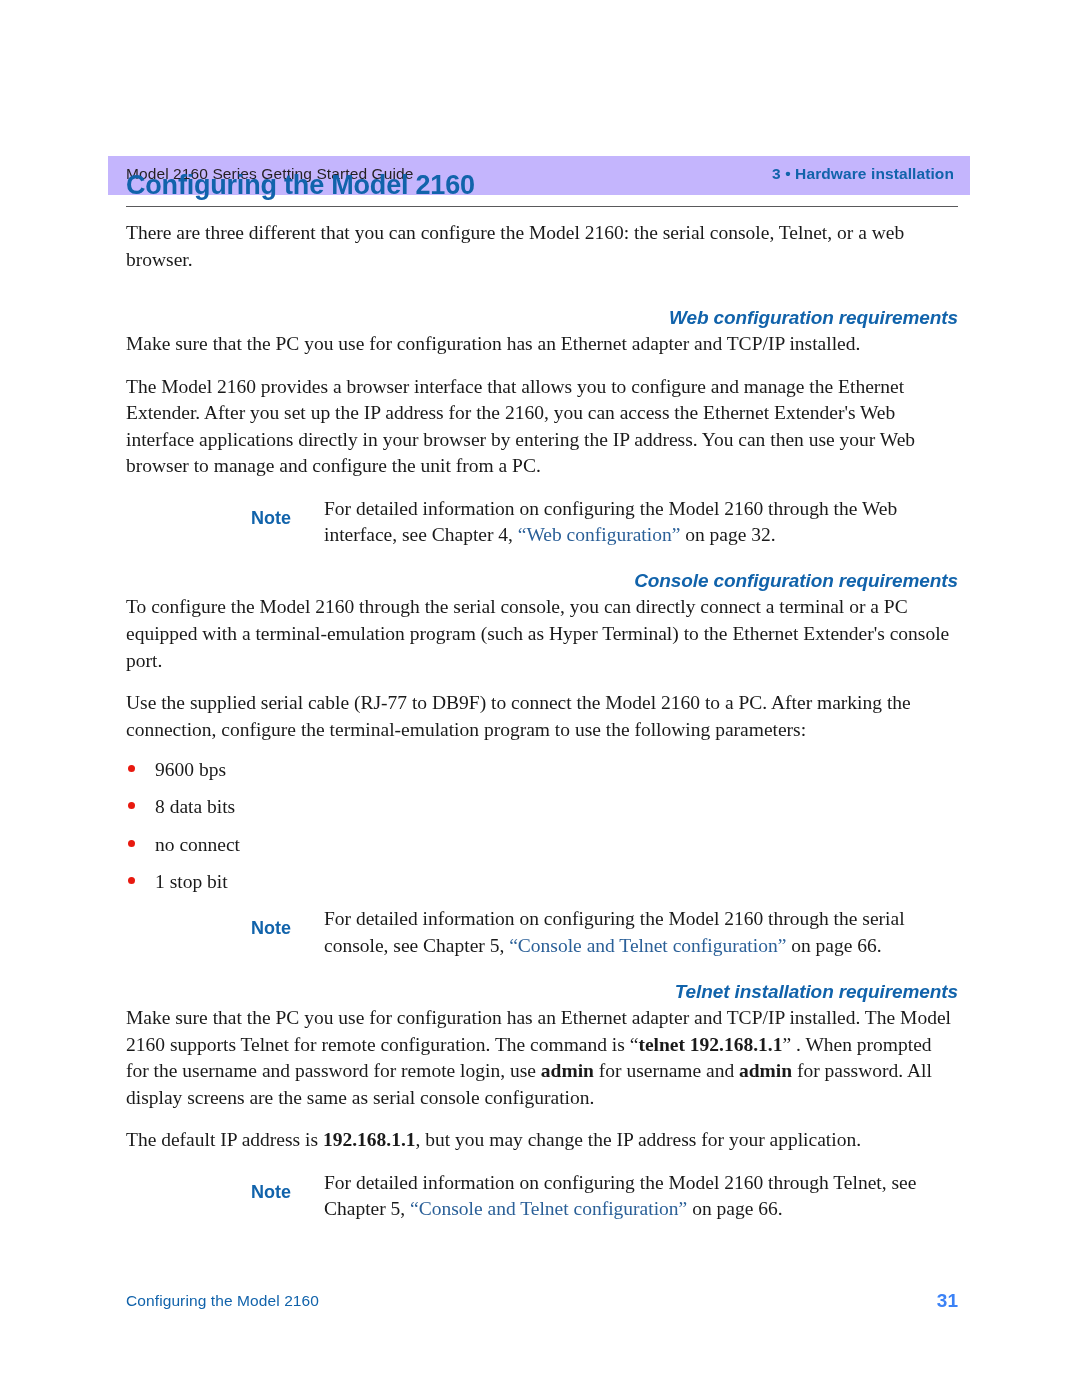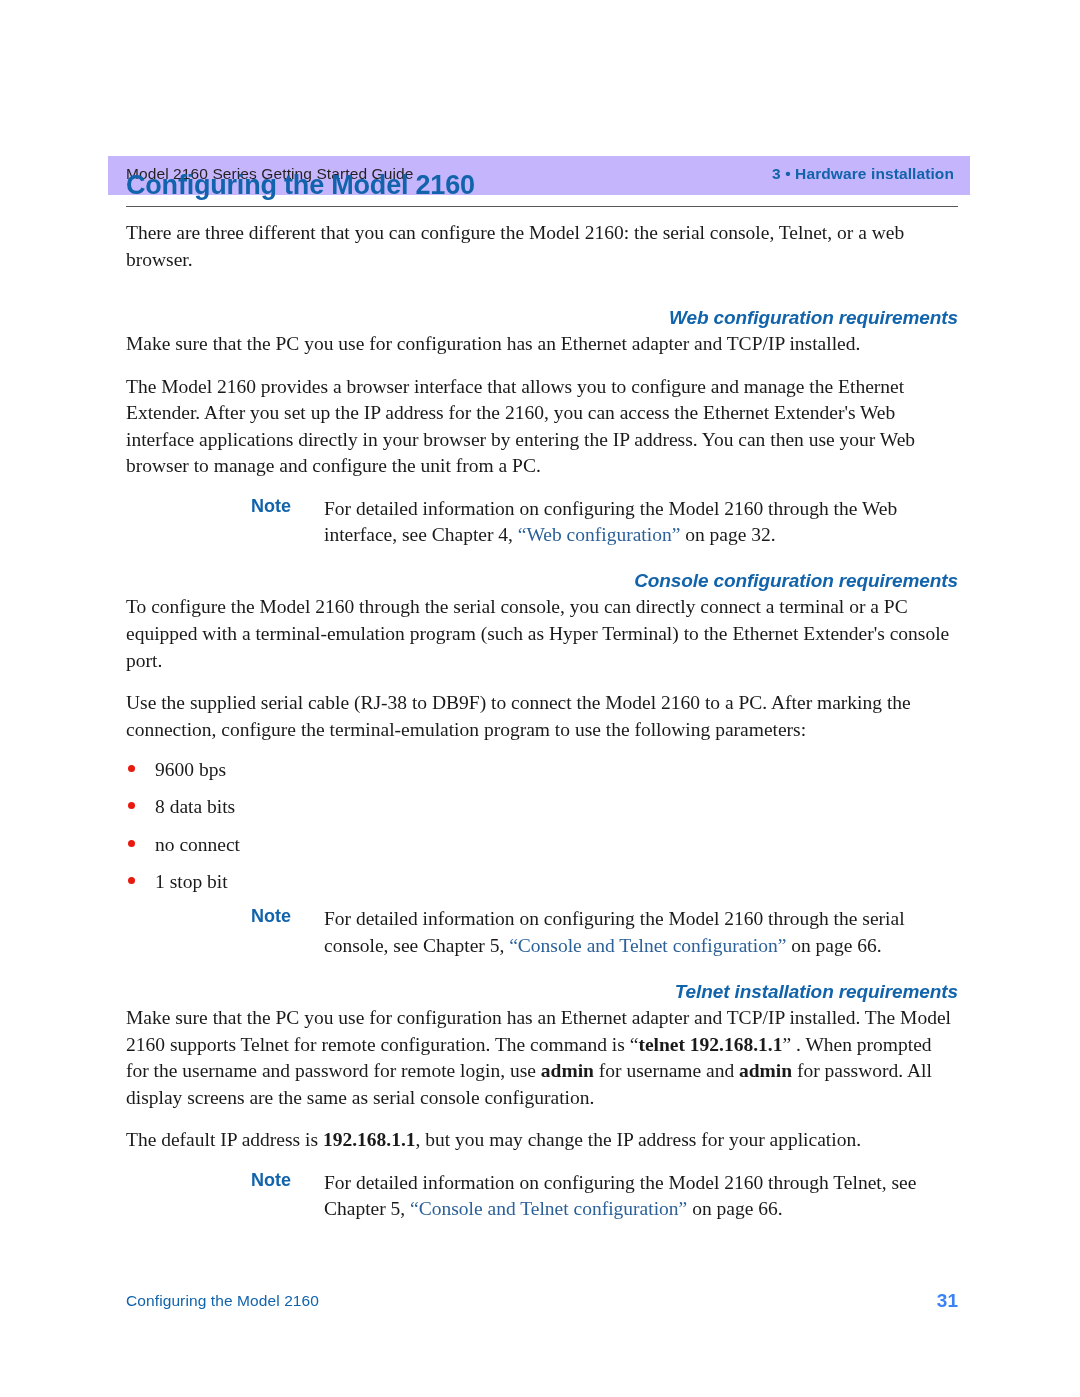--- a/index.html
+++ b/index.html
@@ -128,21 +128,21 @@
 
   
   .note {
     position: relative;
     margin: 6px 0 22px 0;
     padding-left: 130px;
   }
   .note .note-label {
     position: absolute;
     left: 125px;
-    top: 0;
+    top: 12px;
     width: 68px;
     font-family: "Liberation Sans", "DejaVu Sans", sans-serif;
     font-size: 18px;
     font-weight: bold;
     color: #1163ab;
   }
   .note .note-body {
     margin-left: 68px;
     font-size: 19.5px;
     line-height: 1.35;
@@ -202,21 +202,21 @@
     <p class="body">Make sure that the PC you use for configuration has an Ethernet adapter and TCP/IP installed.</p>
     <p class="body">The Model 2160 provides a browser interface that allows you to configure and manage the Ethernet Extender. After you set up the IP address for the 2160, you can access the Ethernet Extender's Web interface applications directly in your browser by entering the IP address. You can then use your Web browser to manage and configure the unit from a PC.</p>
 
     <div class="note">
       <span class="note-label">Note</span>
       <div class="note-body"><span>For detailed information on configuring the Model 2160 through the Web interface, see Chapter 4, </span><span class="xref">“Web configuration”</span><span> on page 32.</span></div>
     </div>
 
     <h2 class="section-heading">Console configuration requirements</h2>
     <p class="body">To configure the Model 2160 through the serial console, you can directly connect a terminal or a PC equipped with a terminal-emulation program (such as Hyper Terminal) to the Ethernet Extender's console port.</p>
-    <p class="body tight">Use the supplied serial cable (RJ-38 to DB9F) to connect the Model 2160 to a PC. After marking the connection, configure the terminal-emulation program to use the following parameters:</p>
+    <p class="body tight">Use the supplied serial cable (RJ-77 to DB9F) to connect the Model 2160 to a PC. After marking the connection, configure the terminal-emulation program to use the following parameters:</p>
 
     <ul class="param-list">
       <li><span class="bullet-dot"></span><span>9600 bps</span></li>
       <li><span class="bullet-dot"></span><span>8 data bits</span></li>
       <li><span class="bullet-dot"></span><span>no connect</span></li>
       <li><span class="bullet-dot"></span><span>1 stop bit</span></li>
     </ul>
 
     <div class="note wide">
       <span class="note-label">Note</span>

